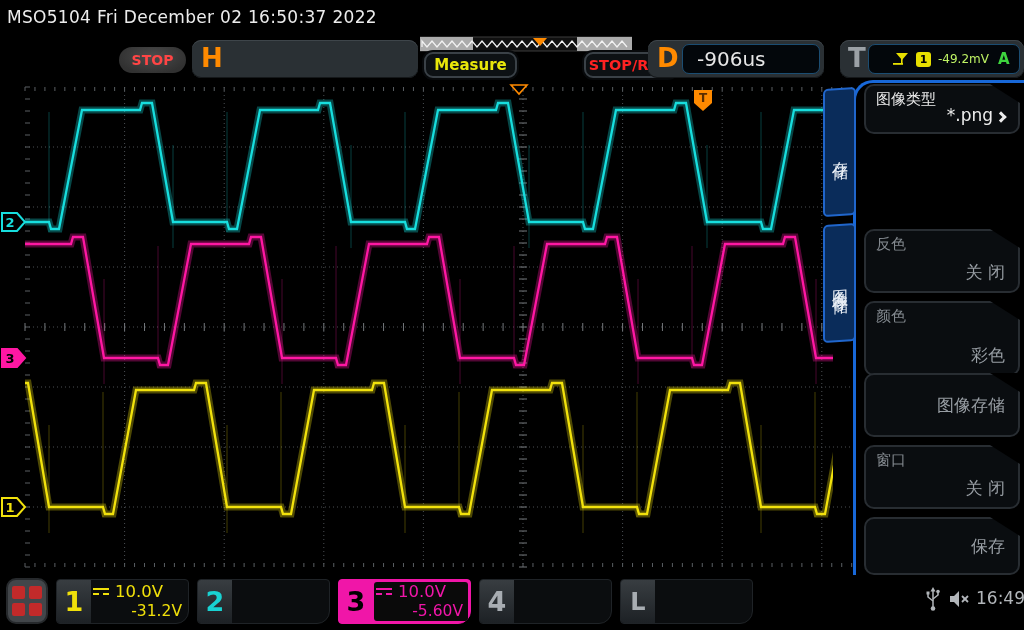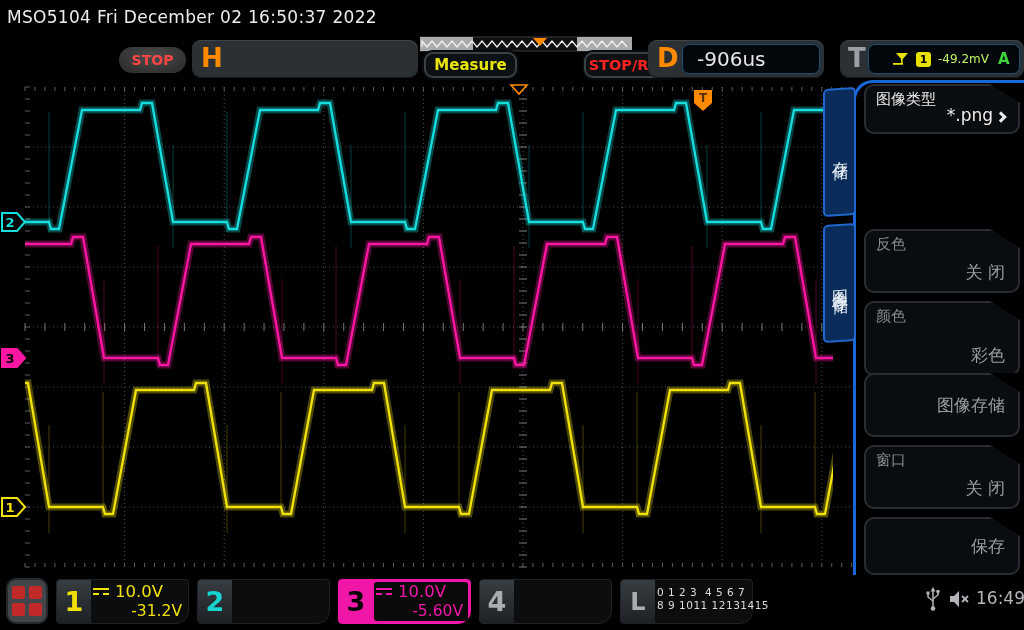--- a/index.html
+++ b/index.html
@@ -633,24 +633,20 @@
         <div class="r2">-5.60V</div>
       </div>
     </div>
 
     <div class="ch" style="left:479px;">
       <div class="chn" style="color:#a8adb2;">4</div>
     </div>
 
     <div class="ch la" style="left:620px;">
       <div class="chn" style="color:#a8adb2;font-size:24px;">L</div>
-      <div class="chc">
-        <div class="r1">0 1 2 3  4 5 6 7</div>
-        <div class="r2">8 9 1011 12131415</div>
-      </div>
     </div>
 
     <svg class="sicon" style="left:925px;" width="16" height="26">
       <g stroke="#b2b6ba" stroke-width="1.5" fill="none">
         <line x1="8" y1="4" x2="8" y2="20"></line>
         <path d="M8 14 L3 10 L3 7"></path>
         <path d="M8 12 L13 8 L13 6"></path>
       </g>
       <polygon points="8,0 5.5,4.5 10.5,4.5" fill="#b2b6ba"></polygon>
       <rect x="1.5" y="4.5" width="3" height="3" fill="#b2b6ba"></rect>

